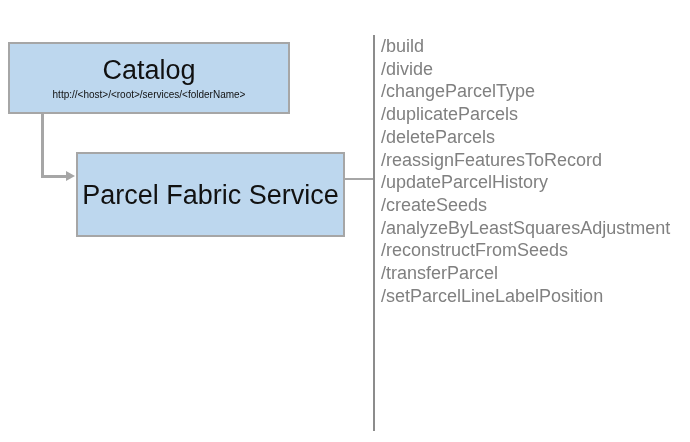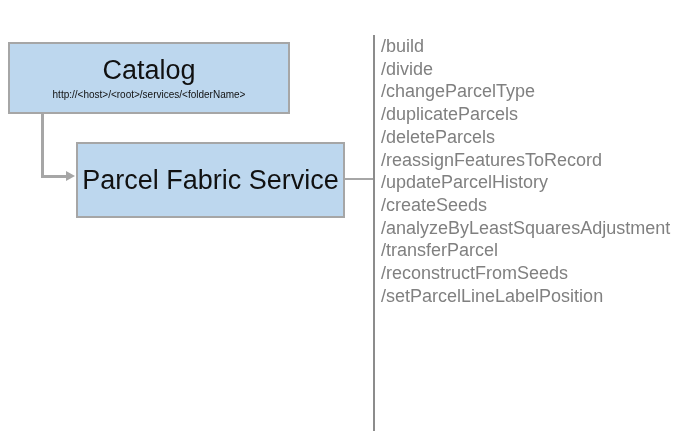--- a/index.html
+++ b/index.html
@@ -23,21 +23,21 @@
     background:var(--node-fill);
     border:2px solid var(--node-border);
     box-sizing:border-box;
     display:flex;
     flex-direction:column;
     align-items:center;
     justify-content:center;
     text-align:center;
   }
   .node-catalog{left:8px;top:42px;width:282px;height:72px;}
-  .node-service{left:76px;top:142px;width:269px;height:76px;gap:26px;}
+  .node-service{left:76px;top:152px;width:269px;height:85px;gap:26px;}
   .node-title{
     font-size:27px;
     line-height:32px;
     color:var(--title-text);
     white-space:nowrap;
   }
   .node-subtitle{
     font-size:10px;
     line-height:17px;
     color:var(--title-text);
@@ -97,18 +97,18 @@
   <div class="endpoint-list">
       <div class="endpoint">/build</div>
       <div class="endpoint">/divide</div>
       <div class="endpoint">/changeParcelType</div>
       <div class="endpoint">/duplicateParcels</div>
       <div class="endpoint">/deleteParcels</div>
       <div class="endpoint">/reassignFeaturesToRecord</div>
       <div class="endpoint">/updateParcelHistory</div>
       <div class="endpoint">/createSeeds</div>
       <div class="endpoint">/analyzeByLeastSquaresAdjustment</div>
+      <div class="endpoint">/reconstructFromSeeds</div>
       <div class="endpoint">/transferParcel</div>
-      <div class="endpoint">/reconstructFromSeeds</div>
       <div class="endpoint">/setParcelLineLabelPosition</div>
     </div>
 
 </div>
 
 </body></html>

